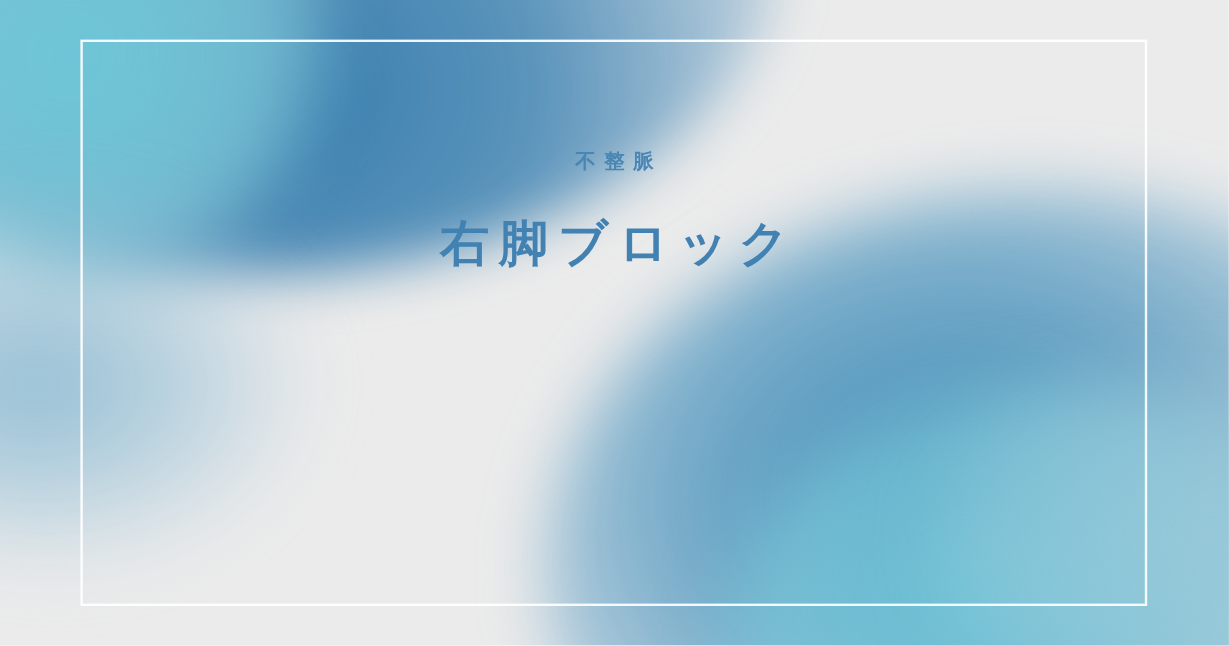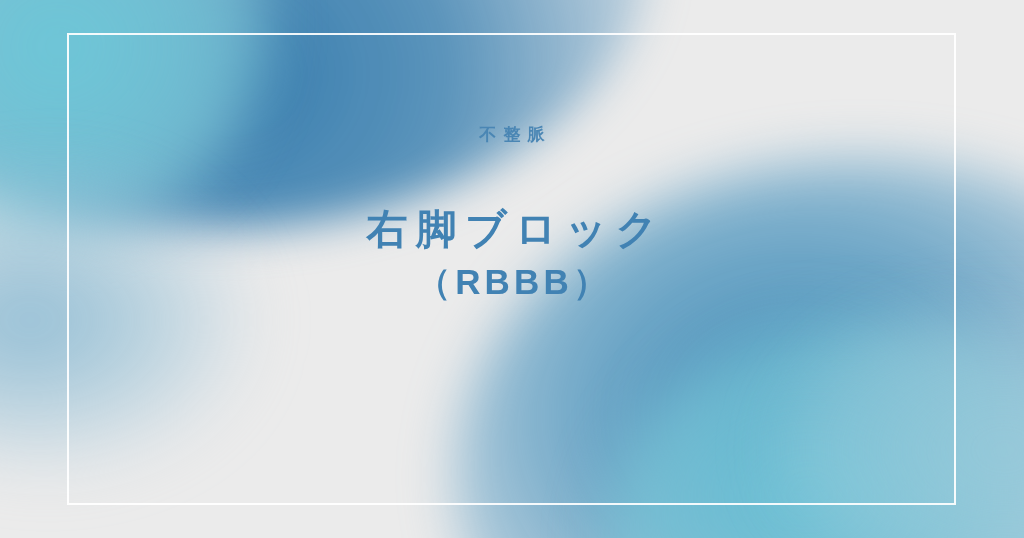--- a/index.html
+++ b/index.html
@@ -144,21 +144,21 @@
     margin-top: 126px;
     font-size: 17px;
     font-weight: 700;
     letter-spacing: 0.42em;
     text-indent: 0.42em;
     color: #4a86b4;
     line-height: 1;
   }
 
   .title-main {
-    margin-top: 62px;
+    margin-top: 36px;
     font-size: 41px;
     font-weight: 700;
     letter-spacing: 0.20em;
     text-indent: 0.20em;
     color: #4182b3;
     line-height: 1.18;
   }
 
   .title-sub {
     margin-top: 8px;
@@ -197,17 +197,16 @@
     <div class="blob blob-right-fade"></div>
   </div>
 
   <div id="frame"></div>
 
   <div id="content">
     <div class="eyebrow">不整脈</div>
 
     <div class="title-main">右脚ブロック</div>
 
-    <div class="title-sub">（RBBB）</div>
 
   </div>
 
 </div>
 
 </body></html>

